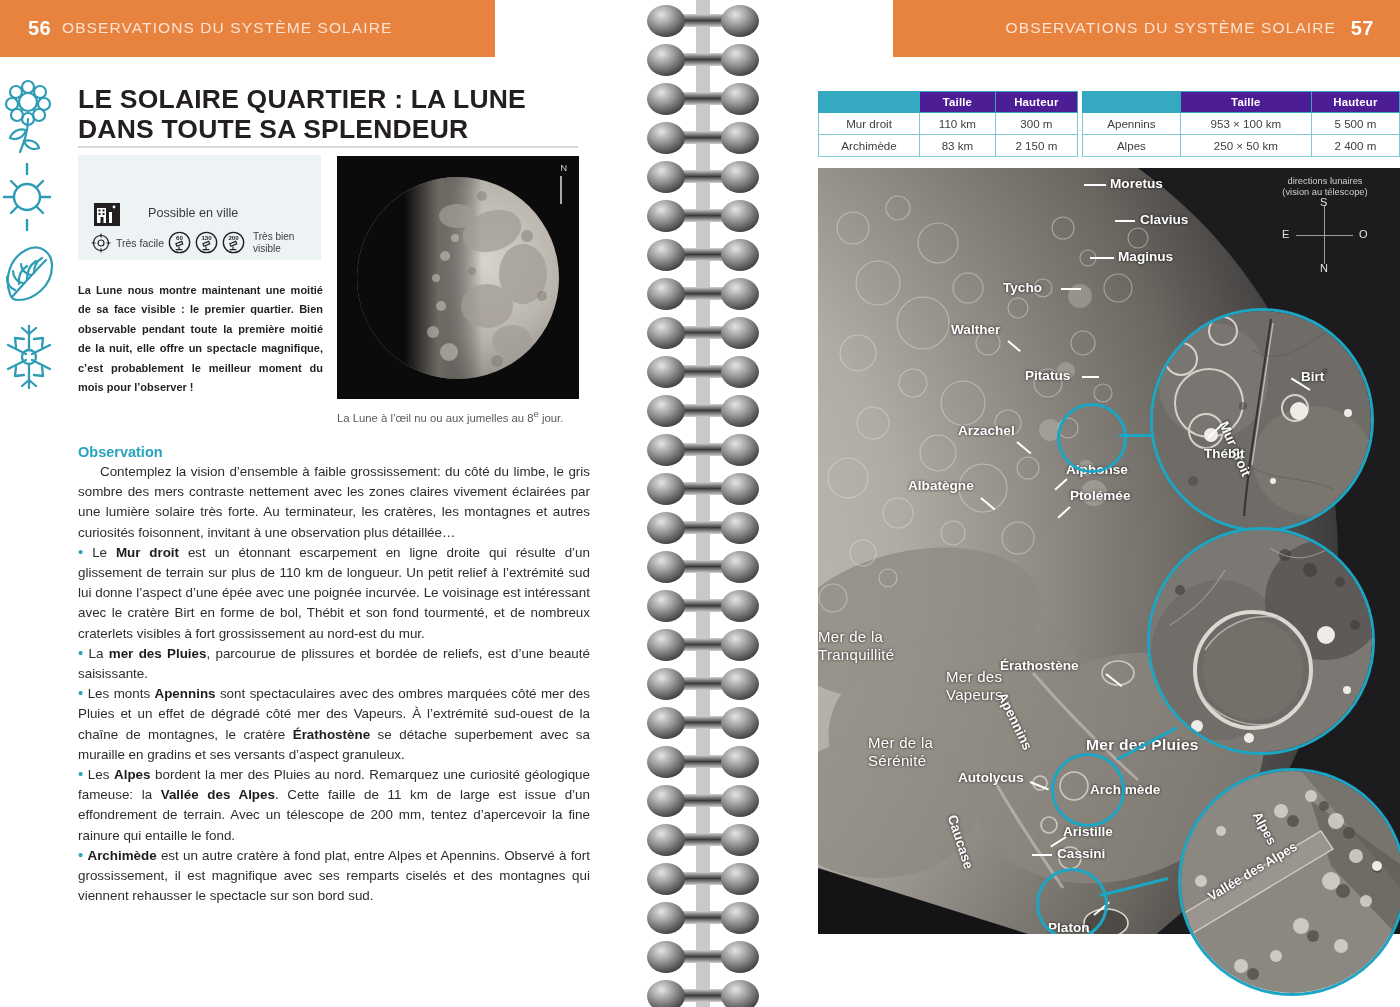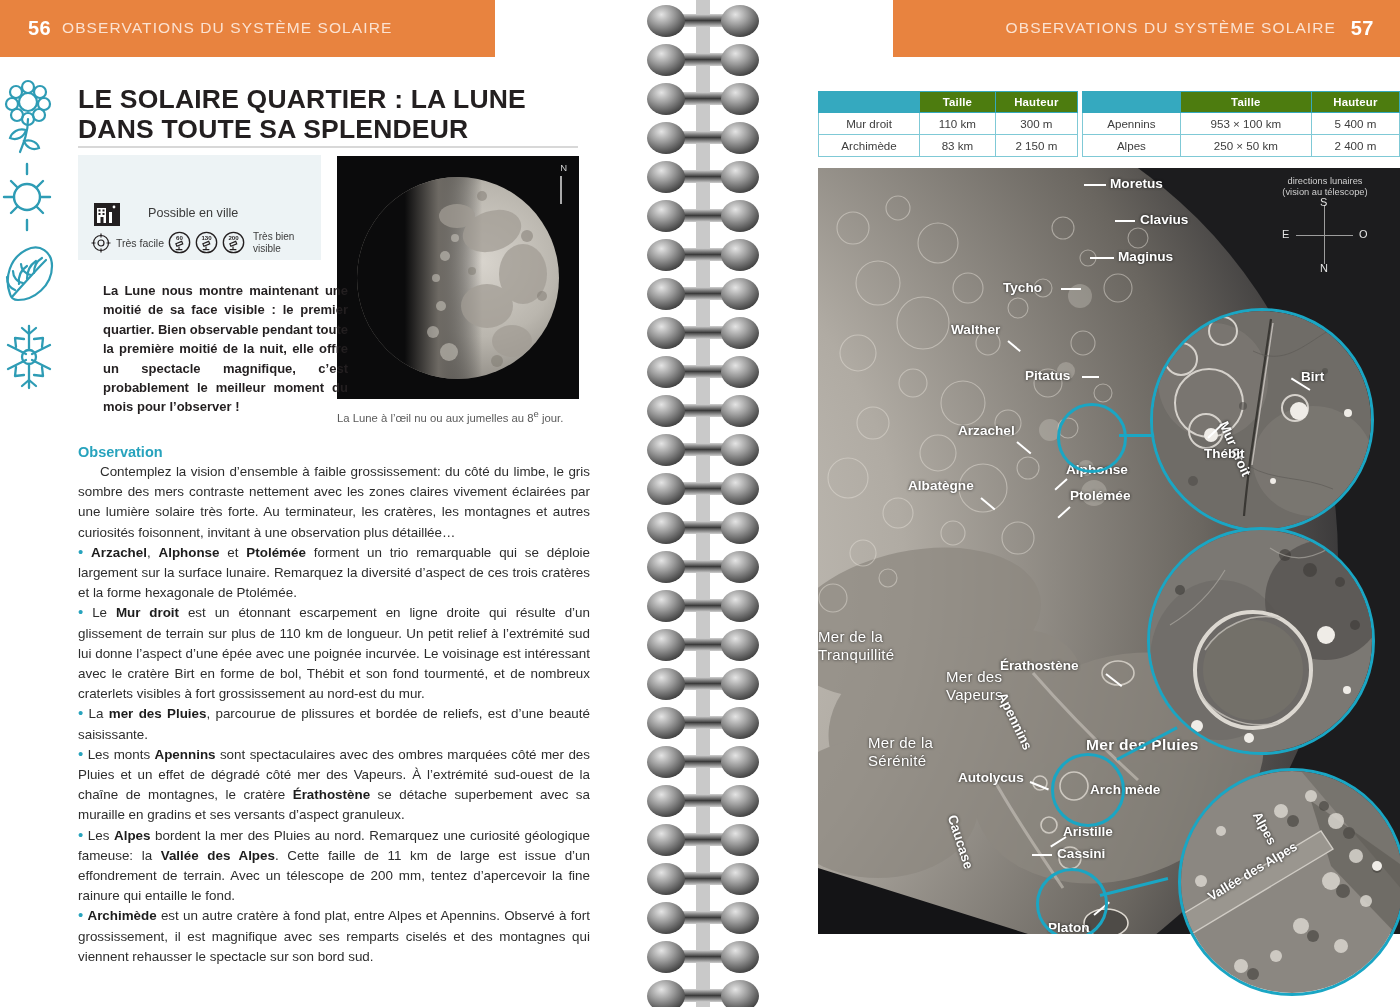--- a/index.html
+++ b/index.html
@@ -35,39 +35,39 @@
   .scope{width:23px;height:23px;}
   .vis-lbl{font-size:10px;line-height:11.5px;color:#3b3b3b;margin-left:4px;}
 
   
   .moonphoto{position:absolute;left:337px;top:156px;width:242px;height:243px;background:#0b0b0c;overflow:hidden;}
   .moonphoto .nlbl{position:absolute;right:12px;top:6px;font-size:9.5px;color:#cfcfcf;}
   .moonphoto .nbar{position:absolute;right:17px;top:20px;width:2px;height:28px;background:#aaa;}
   .caption{position:absolute;left:337px;top:408px;width:250px;font-size:11.3px;color:#5b5b5b;}
 
   
-  .intro{position:absolute;left:78px;top:281px;width:245px;font-size:13px;line-height:19.4px;
-         font-weight:bold;text-align:justify;color:#231f20;margin-left:25px;}
+  .intro{position:absolute;left:78px;top:281px;width:245px;font-size:11px;line-height:19.4px;
+         font-weight:bold;text-align:justify;color:#231f20;}
 
   .obs-head{position:absolute;left:78px;top:444px;font-size:14.5px;font-weight:bold;color:#27a3bd;}
   .body-col{position:absolute;left:78px;top:462px;width:512px;font-size:13.4px;line-height:20.2px;
             text-align:justify;color:#2d2d2d;}
   .body-col p{margin:0;}
   .body-col p.ind{text-indent:22px;}
   .bu{color:#27a3bd;font-size:15px;line-height:0;}
   .bld{font-weight:bold;color:#1d1d1d;}
 
   
   .spiral{position:absolute;left:640px;top:0;width:126px;height:1007px;}
   .sp-spine{position:absolute;left:56px;top:0;width:14px;height:100%;background:#c9c9c9;}
   .ring{position:absolute;left:6px;width:114px;height:34px;}
 
   
   .tbl{position:absolute;border-collapse:collapse;font-size:11.6px;color:#3d3d3d;}
-  .tbl th{background:#4d7c0f;color:#ffffff;font-weight:bold;font-size:11.4px;padding:4px 6px;
+  .tbl th{background:#4c1d95;color:#ffffff;font-weight:bold;font-size:11.4px;padding:4px 6px;
           border:1px solid #35a9bf;text-align:center;letter-spacing:.2px;}
   .tbl th.blank{background:#35a9bf;}
   .tbl td{border:1px solid #7fc9d6;padding:4px 8px;text-align:center;background:#fff;}
   .tbl td.nm{text-align:center;}
 
   
   .map{position:absolute;left:818px;top:168px;width:582px;height:766px;background:#1c1c1e;overflow:hidden;}
   .mlabel{position:absolute;color:#ffffff;font-size:13.6px;font-weight:bold;white-space:nowrap;
           text-shadow:0 0 3px rgba(0,0,0,.85);}
   .mlabel.reg{font-weight:normal;font-size:15px;letter-spacing:.3px;}
@@ -252,21 +252,20 @@
 </div>
 <div class="caption">
   La Lune à l’œil nu ou aux jumelles au 8<sup>e</sup> jour.
 </div>
 
 <div class="intro">La Lune nous montre maintenant une moitié de sa face visible : le premier quartier. Bien observable pendant toute la première moitié de la nuit, elle offre un spectacle magnifique, c’est probablement le meilleur moment du mois pour l’observer !</div>
 
 <div class="obs-head">Observation</div>
 <div class="body-col">
     <p class="ind">Contemplez la vision d’ensemble à faible grossissement: du côté du limbe, le gris sombre des mers contraste nettement avec les zones claires vivement éclairées par une lumière solaire très forte. Au terminateur, les cratères, les montagnes et autres curiosités foisonnent, invitant à une observation plus détaillée…</p>
-    <p><span class="bu">•</span> <span class="bld">Arzachel</span>, <span class="bld">Alphonse</span> et <span class="bld">Ptolémée</span> forment un trio remarquable qui se déploie largement sur la surface lunaire. Remarquez la diversité d’aspect de ces trois cratères et la forme hexagonale de Ptolémée.</p>
     <p><span class="bu">•</span> Le <span class="bld">Mur droit</span> est un étonnant escarpement en ligne droite qui résulte d’un glissement de terrain sur plus de 110 km de longueur. Un petit relief à l’extrémité sud lui donne l’aspect d’une épée avec une poignée incurvée. Le voisinage est intéressant avec le cratère Birt en forme de bol, Thébit et son fond tourmenté, et de nombreux craterlets visibles à fort grossissement au nord-est du mur.</p>
     <p><span class="bu">•</span> La <span class="bld">mer des Pluies</span>, parcourue de plissures et bordée de reliefs, est d’une beauté saisissante.</p>
     <p><span class="bu">•</span> Les monts <span class="bld">Apennins</span> sont spectaculaires avec des ombres marquées côté mer des Pluies et un effet de dégradé côté mer des Vapeurs. À l’extrémité sud-ouest de la chaîne de montagnes, le cratère <span class="bld">Érathostène</span> se détache superbement avec sa muraille en gradins et ses versants d’aspect granuleux.</p>
     <p><span class="bu">•</span> Les <span class="bld">Alpes</span> bordent la mer des Pluies au nord. Remarquez une curiosité géologique fameuse: la <span class="bld">Vallée des Alpes</span>. Cette faille de 11 km de large est issue d’un effondrement de terrain. Avec un télescope de 200 mm, tentez d’apercevoir la fine rainure qui entaille le fond.</p>
     <p><span class="bu">•</span> <span class="bld">Archimède</span> est un autre cratère à fond plat, entre Alpes et Apennins. Observé à fort grossissement, il est magnifique avec ses remparts ciselés et des montagnes qui viennent rehausser le spectacle sur son bord sud.</p>
   </div>
 
 <div class="spiral">
   <div class="sp-spine"></div>
 <div class="ring" style="top: 4px;"><svg width="114" height="34" viewBox="0 0 114 34">
@@ -792,21 +791,21 @@
 <table class="tbl" id="tbl-right" style="left:1082px;top:91px;width:318px;">
     <tbody>
       <tr>
         <th class="blank"></th>
         <th>Taille</th>
         <th>Hauteur</th>
       </tr>
       <tr>
         <td class="nm">Apennins</td>
         <td>953 × 100 km</td>
-        <td>5 400 m</td>
+        <td>5 500 m</td>
       </tr>
       <tr>
         <td class="nm">Alpes</td>
         <td>250 × 50 km</td>
         <td>2 400 m</td>
       </tr>
     </tbody>
   </table>
 
 <div class="map">

